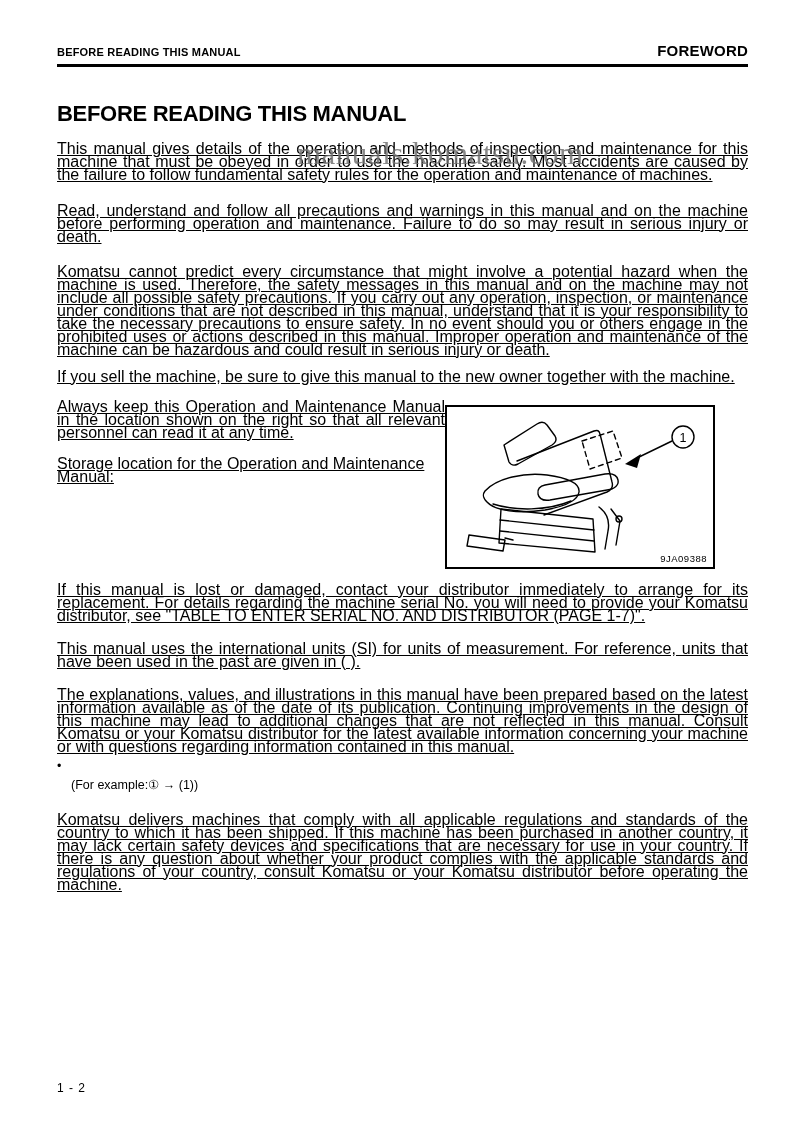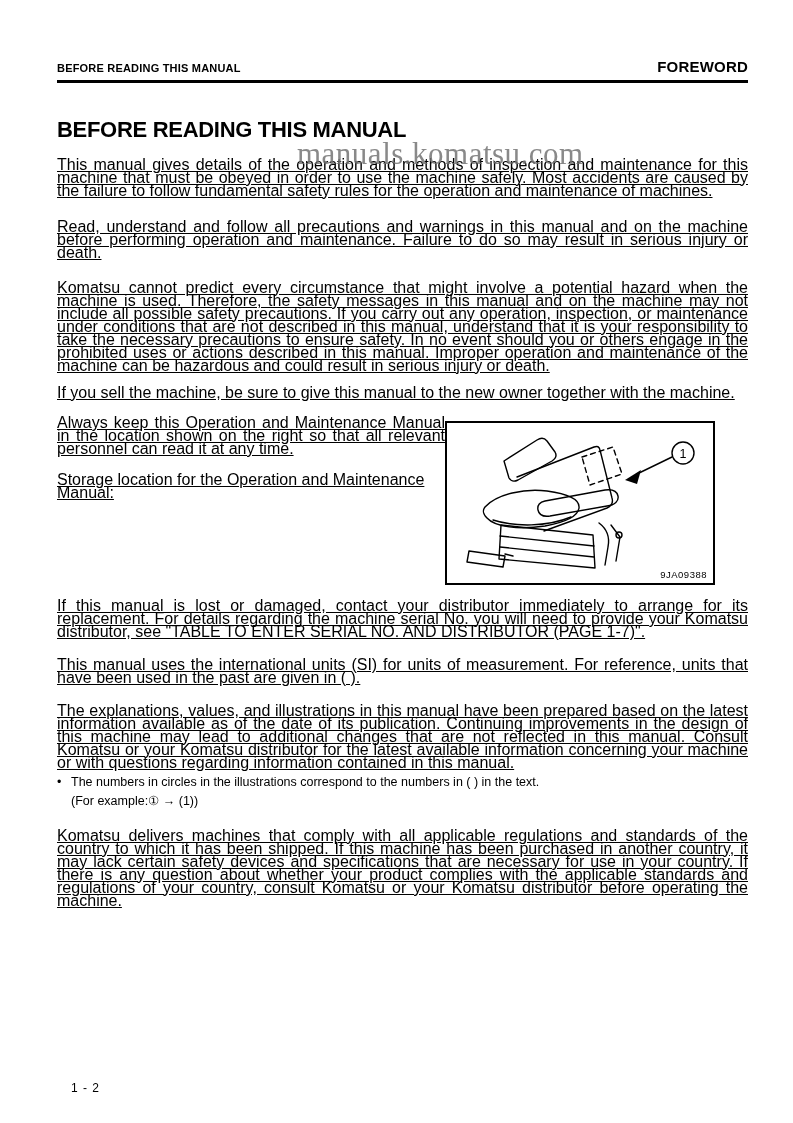--- a/index.html
+++ b/index.html
@@ -1,21 +1,21 @@
 <!DOCTYPE html>
 <html><head>
 <meta charset="utf-8">
 <style>
   html,body{margin:0;padding:0;background:#fff;}
   body{
     width:793px;height:1123px;position:relative;overflow:hidden;
     font-family:"Liberation Sans", sans-serif;color:#000;
     -webkit-font-smoothing:antialiased;
   }
-  .content{position:absolute;left:57px;top:16px;width:691px;}
+  .content{position:absolute;left:57px;top:0;width:691px;}
 
   
   .hdr{display:flex;justify-content:space-between;align-items:baseline;margin-top:42px;}
   .hdr-left{font-size:11px;font-weight:bold;letter-spacing:.2px;}
   .hdr-right{font-size:15px;font-weight:bold;letter-spacing:.2px;text-align:center;}
   .hdr-rule{height:3px;background:#000;margin-top:5px;}
 
   
   .page-title{margin-top:34px;font-size:22px;font-weight:bold;letter-spacing:-.3px;line-height:26px;}
 
@@ -45,21 +45,21 @@
   .bullet-sub{margin-left:14px;font-size:12.5px;line-height:19.5px;}
 
   
   .watermark{
     position:absolute;left:297px;top:136px;z-index:5;
     font-family:"Liberation Serif", serif;font-size:31px;color:#737373;opacity:.84;
     letter-spacing:.5px;white-space:nowrap;pointer-events:none;
   }
 
   
-  .footer{position:absolute;left:71px;bottom:28px;font-size:12px;letter-spacing:1px;}
+  .footer{position:absolute;left:57px;bottom:28px;font-size:12px;letter-spacing:1px;}
 </style>
 </head>
 <body>
 
 <div class="watermark">manuals.komatsu.com</div>
 
 <div class="content">
 
   <div class="hdr">
     <span class="hdr-left">BEFORE READING THIS MANUAL</span>
@@ -120,21 +120,20 @@
   </div>
 
   <p class="para" style="margin-top:14px">If this manual is lost or damaged, contact your distributor immediately to arrange for its replacement. For details regarding the machine serial No. you will need to provide your Komatsu distributor, see "TABLE TO ENTER SERIAL NO. AND DISTRIBUTOR (PAGE 1-7)".</p>
 
   <p class="para" style="margin-top:20px">This manual uses the international units (SI) for units of measurement. For reference, units that have been used in the past are given in ( ).</p>
 
   <p class="para" style="margin-top:20px">The explanations, values, and illustrations in this manual have been prepared based on the latest information available as of the date of its publication. Continuing improvements in the design of this machine may lead to additional changes that are not reflected in this manual. Consult Komatsu or your Komatsu distributor for the latest available information concerning your machine or with questions regarding information contained in this manual.</p>
 
   <div class="bullet-row">
     <span class="bullet-marker">•</span>
-    <span>The numbers in circles in the illustrations correspond to the numbers in ( ) in the text.</span>
   </div>
   <div class="bullet-sub">(For example:① → (1))</div>
 
   <p class="para" style="margin-top:17px">Komatsu delivers machines that comply with all applicable regulations and standards of the country to which it has been shipped.  If this machine has been purchased in another country, it may lack certain safety devices and specifications that are necessary for use in your country. If there is any question about whether your product complies with the applicable standards and regulations of your country, consult Komatsu or your Komatsu distributor before operating the machine.</p>
 
 </div>
 
 <div class="footer">1 - 2</div>
 
 </body></html>

